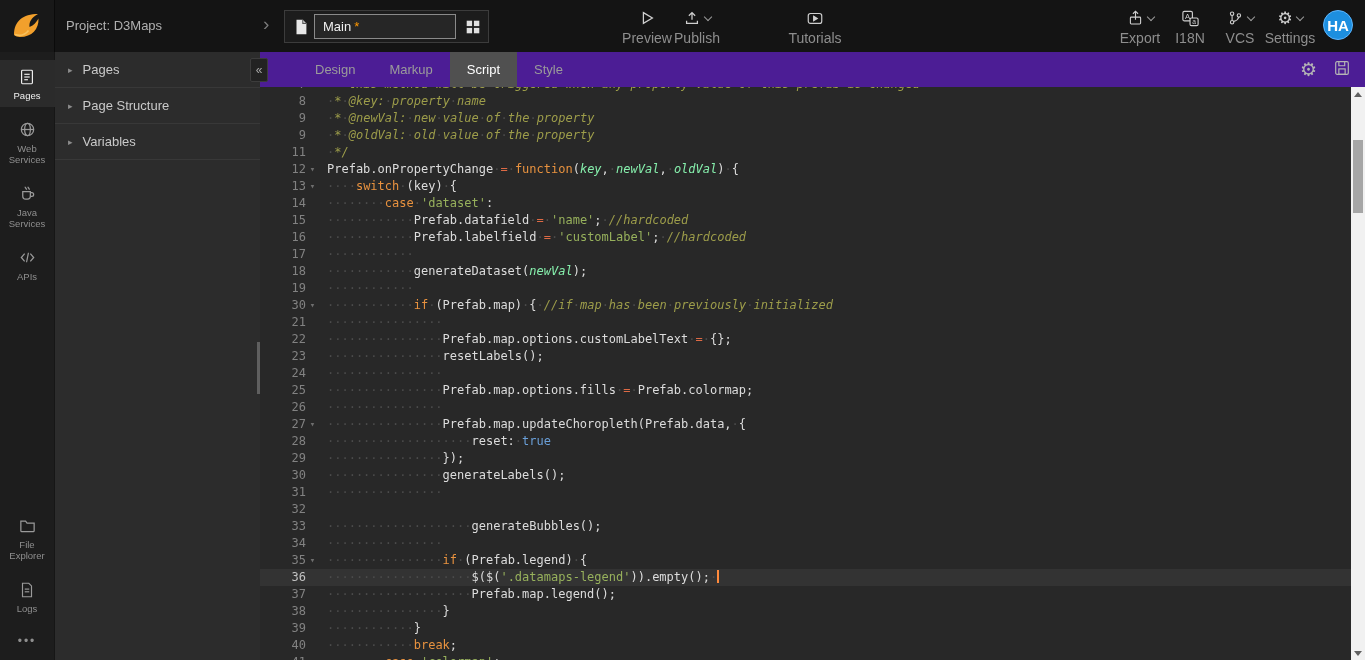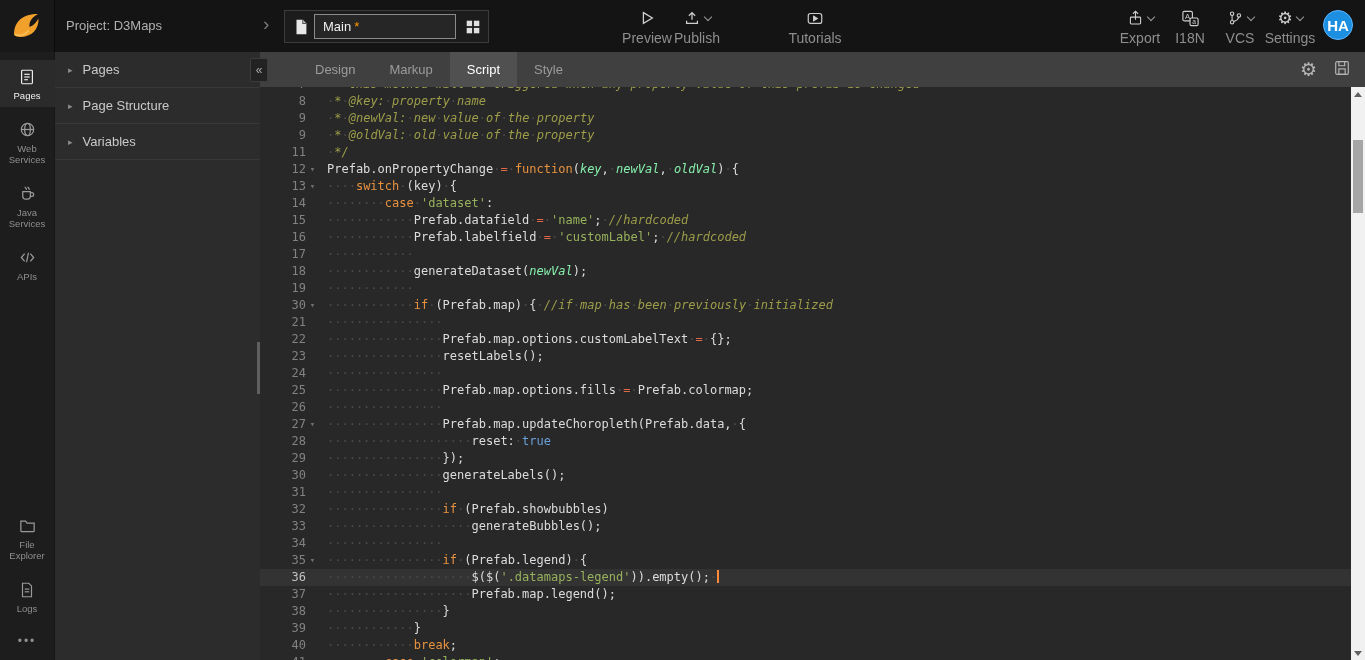--- a/index.html
+++ b/index.html
@@ -56,21 +56,21 @@
            color:#c9c9c9; font-size:13px; cursor:pointer; }
   .p-arrow { color:#8c8c8c; font-size:9px; margin-right:10px; }
   #panel-collapse { position:absolute; left:198px; top:6px; width:18px; height:24px; background:#222;
                     border:1px solid #3c3c3c; border-radius:2px; color:#a8a8a8; font-size:12px;
                     display:flex; align-items:center; justify-content:center; cursor:pointer; z-index:5; }
   #panel-collapse { left:auto; right:-8px; }
   #panel-thumb { position:absolute; right:0; top:290px; width:3px; height:52px; background:#8a8a8a; opacity:.55; }
 
   
   #editor { position:absolute; left:260px; top:52px; width:1105px; height:608px; }
-  #tabbar { position:relative; height:35px; background:#404040; display:flex; align-items:center; padding-left:38px; }
+  #tabbar { position:relative; height:35px; background:#4c1d95; display:flex; align-items:center; padding-left:38px; }
   .tab { padding:0 17px; line-height:35px; font-size:13px; color:#9b9b9b; cursor:pointer; }
   .tab.active { background:#505050; color:#ffffff; }
   #tabbar-right { position:absolute; right:14px; top:0; height:35px; display:flex; align-items:center; gap:16px; }
   #tabbar-right .gear { font-size:19px; color:#b5b5b5; cursor:pointer; line-height:1; }
   #tabbar-right svg { stroke:#b5b5b5; fill:none; stroke-width:1.3; cursor:pointer; }
 
   #codewrap { position:relative; height:573px; overflow:hidden; background:#282828; }
   #code { margin-top:-11px; white-space:nowrap; font-family:"DejaVu Sans Mono","Liberation Mono",monospace;
           font-size:12px; }
   .cl { display:flex; height:17px; line-height:17px; }
@@ -431,21 +431,20 @@
             <span class="ct"><span class="tk-ws">················</span><span class="tk-t">generateLabels();</span></span>
           </div>
           <div class="cl">
             <span class="ln">31</span>
             <span class="fold"></span>
             <span class="ct"><span class="tk-ws">················</span></span>
           </div>
           <div class="cl">
             <span class="ln">32</span>
             <span class="fold"></span>
-            <span class="ct"><span class="tk-ws">················</span><span class="tk-k">if</span><span class="tk-ws">·</span><span class="tk-t">(Prefab.showbubbles)</span></span>
           </div>
           <div class="cl">
             <span class="ln">33</span>
             <span class="fold"></span>
             <span class="ct"><span class="tk-ws">····················</span><span class="tk-t">generateBubbles();</span></span>
           </div>
           <div class="cl">
             <span class="ln">34</span>
             <span class="fold"></span>
             <span class="ct"><span class="tk-ws">················</span></span>

